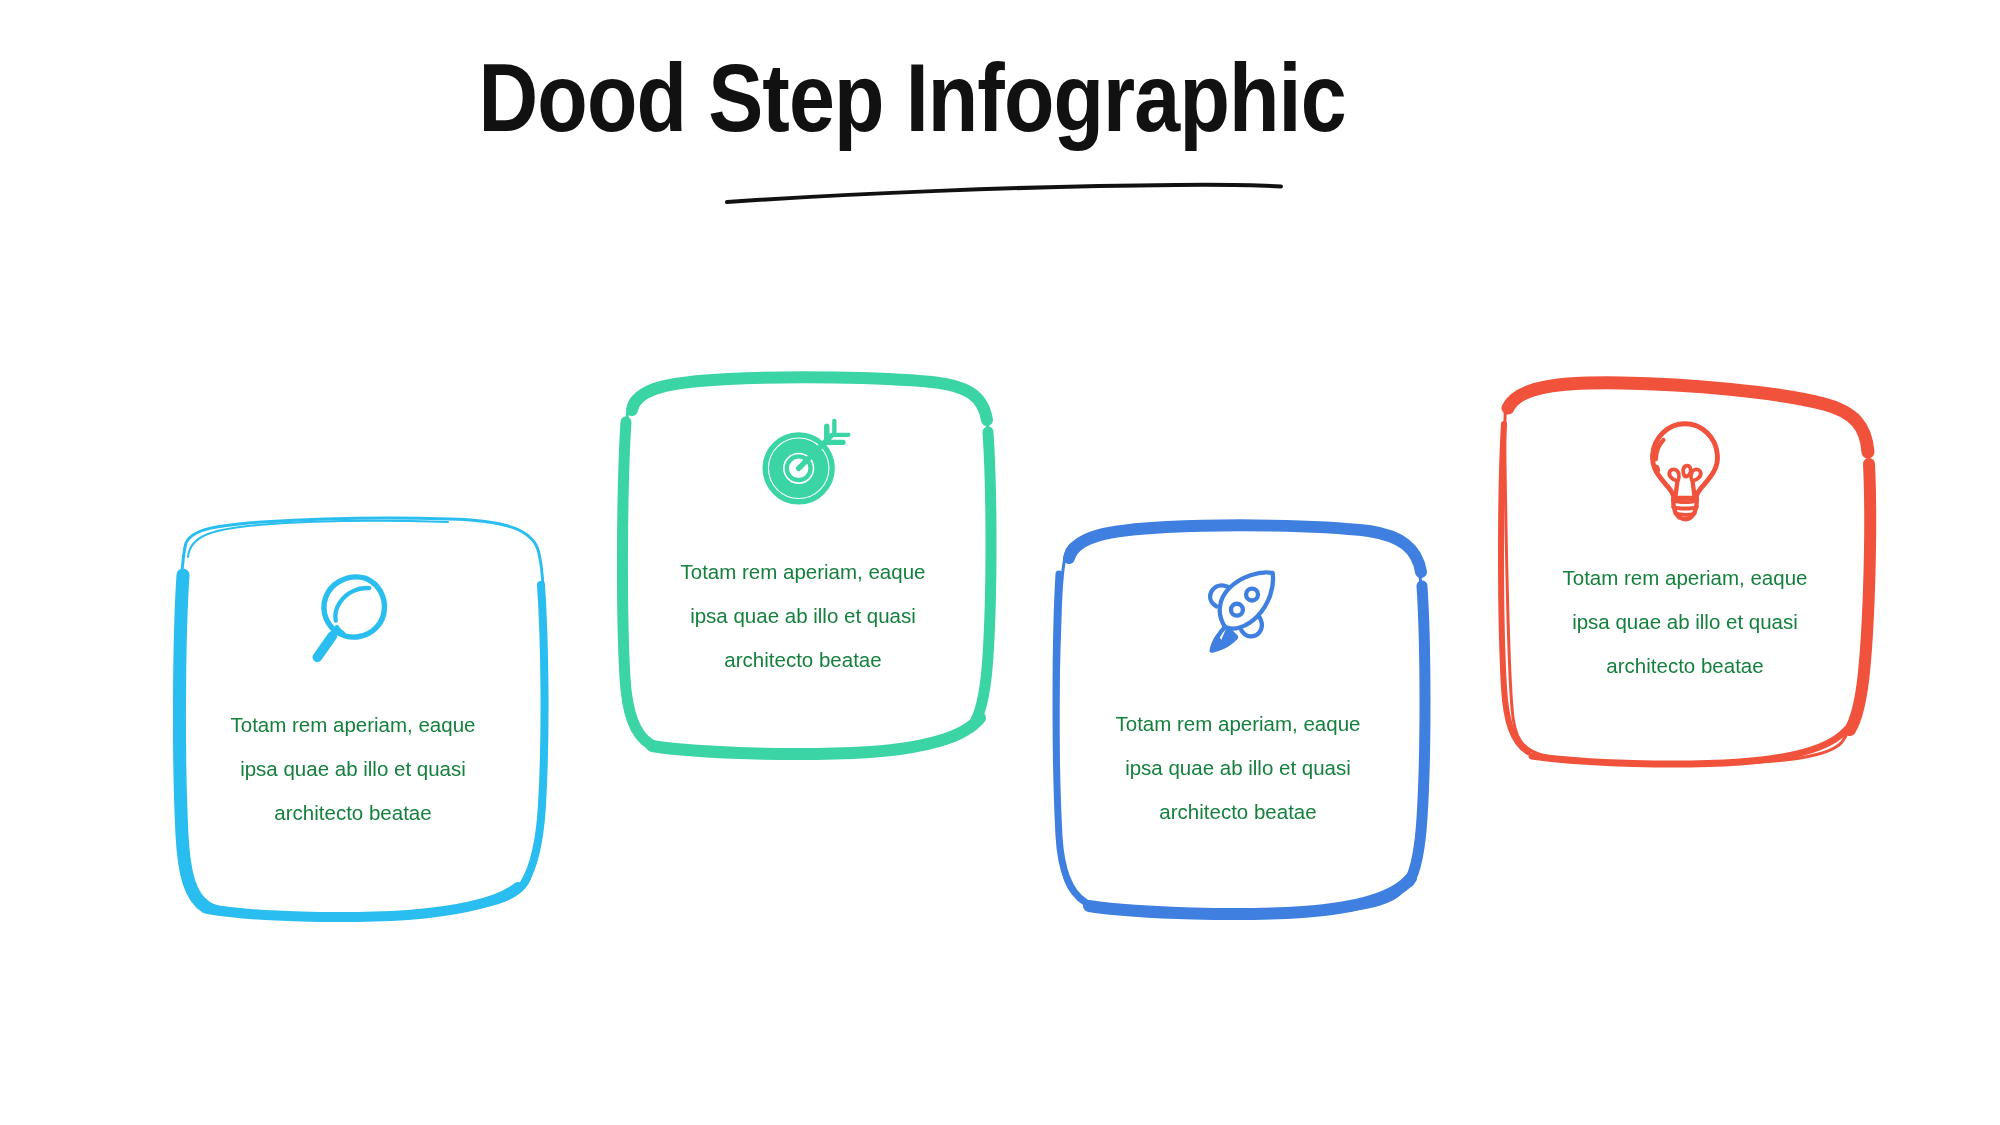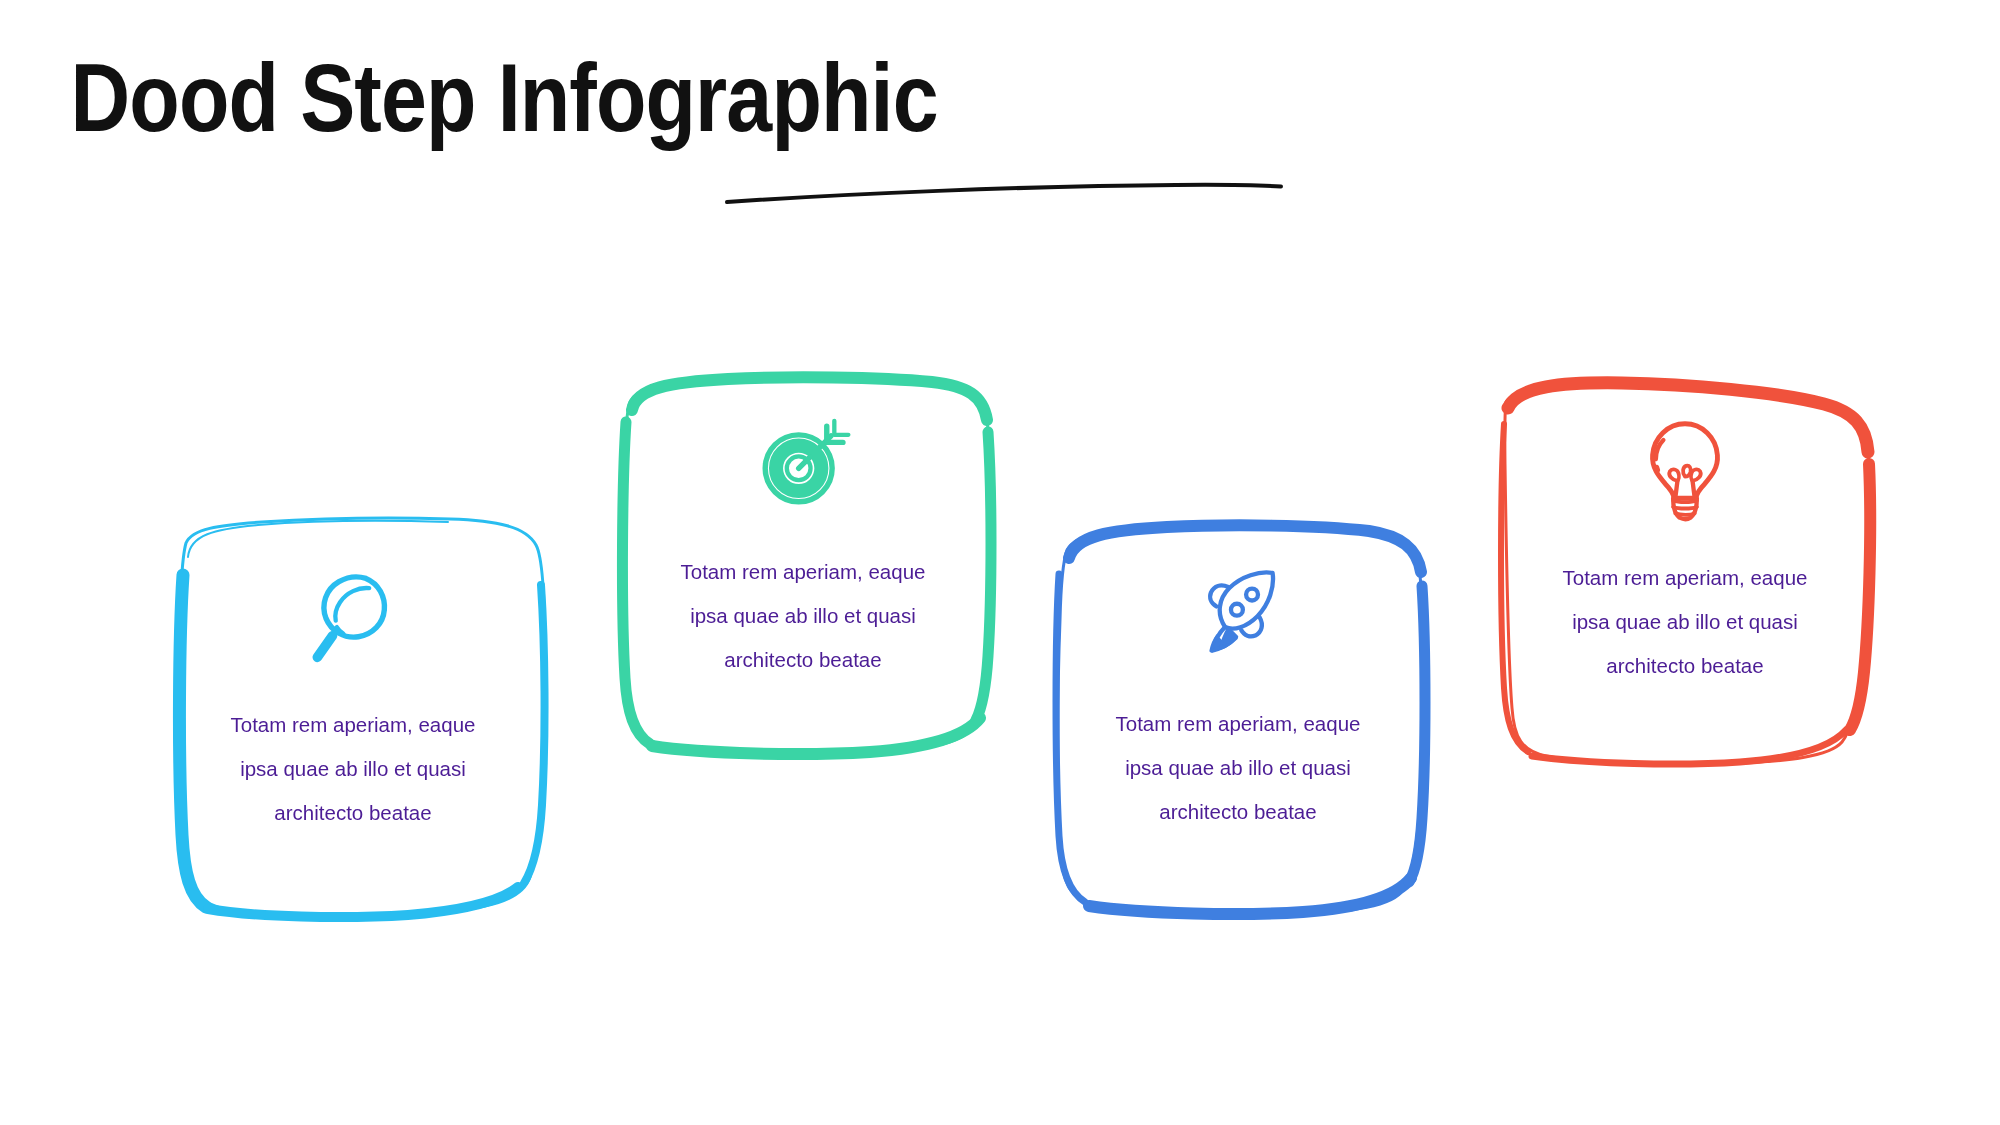--- a/index.html
+++ b/index.html
@@ -15,20 +15,21 @@
     font-family: "Liberation Sans", sans-serif;
     background: #ffffff;
   }
 
   
   .title-block {
     position: absolute;
     top: 48px;
     left: 0;
     width: 1824px;
+    text-align: center;
   }
   .title-text {
     font-family: "Liberation Sans Narrow", "Liberation Sans", sans-serif;
     font-size: 96px;
     font-weight: bold;
     letter-spacing: -1px;
     color: #111111;
     line-height: 1.05;
     display: inline-block;
     transform: scaleX(0.86);
@@ -74,21 +75,21 @@
     box-sizing: border-box;
   }
   .card-icon {
     width: 108px;
     height: 108px;
     display: block;
   }
   .card-text {
     width: 300px;
     text-align: center;
-    color: #4c1d95;
+    color: #15803d;
     font-size: 20.5px;
     line-height: 2.15;
     font-family: "Liberation Sans", sans-serif;
   }
   .card-text .ln { display: block; }
 
   
   #card-1 { left: 158px; top: 505px; }
   #card-1 .icon-wrap { margin-top: 54px; }
   #card-1 .card-text { margin-top: 36px; }

